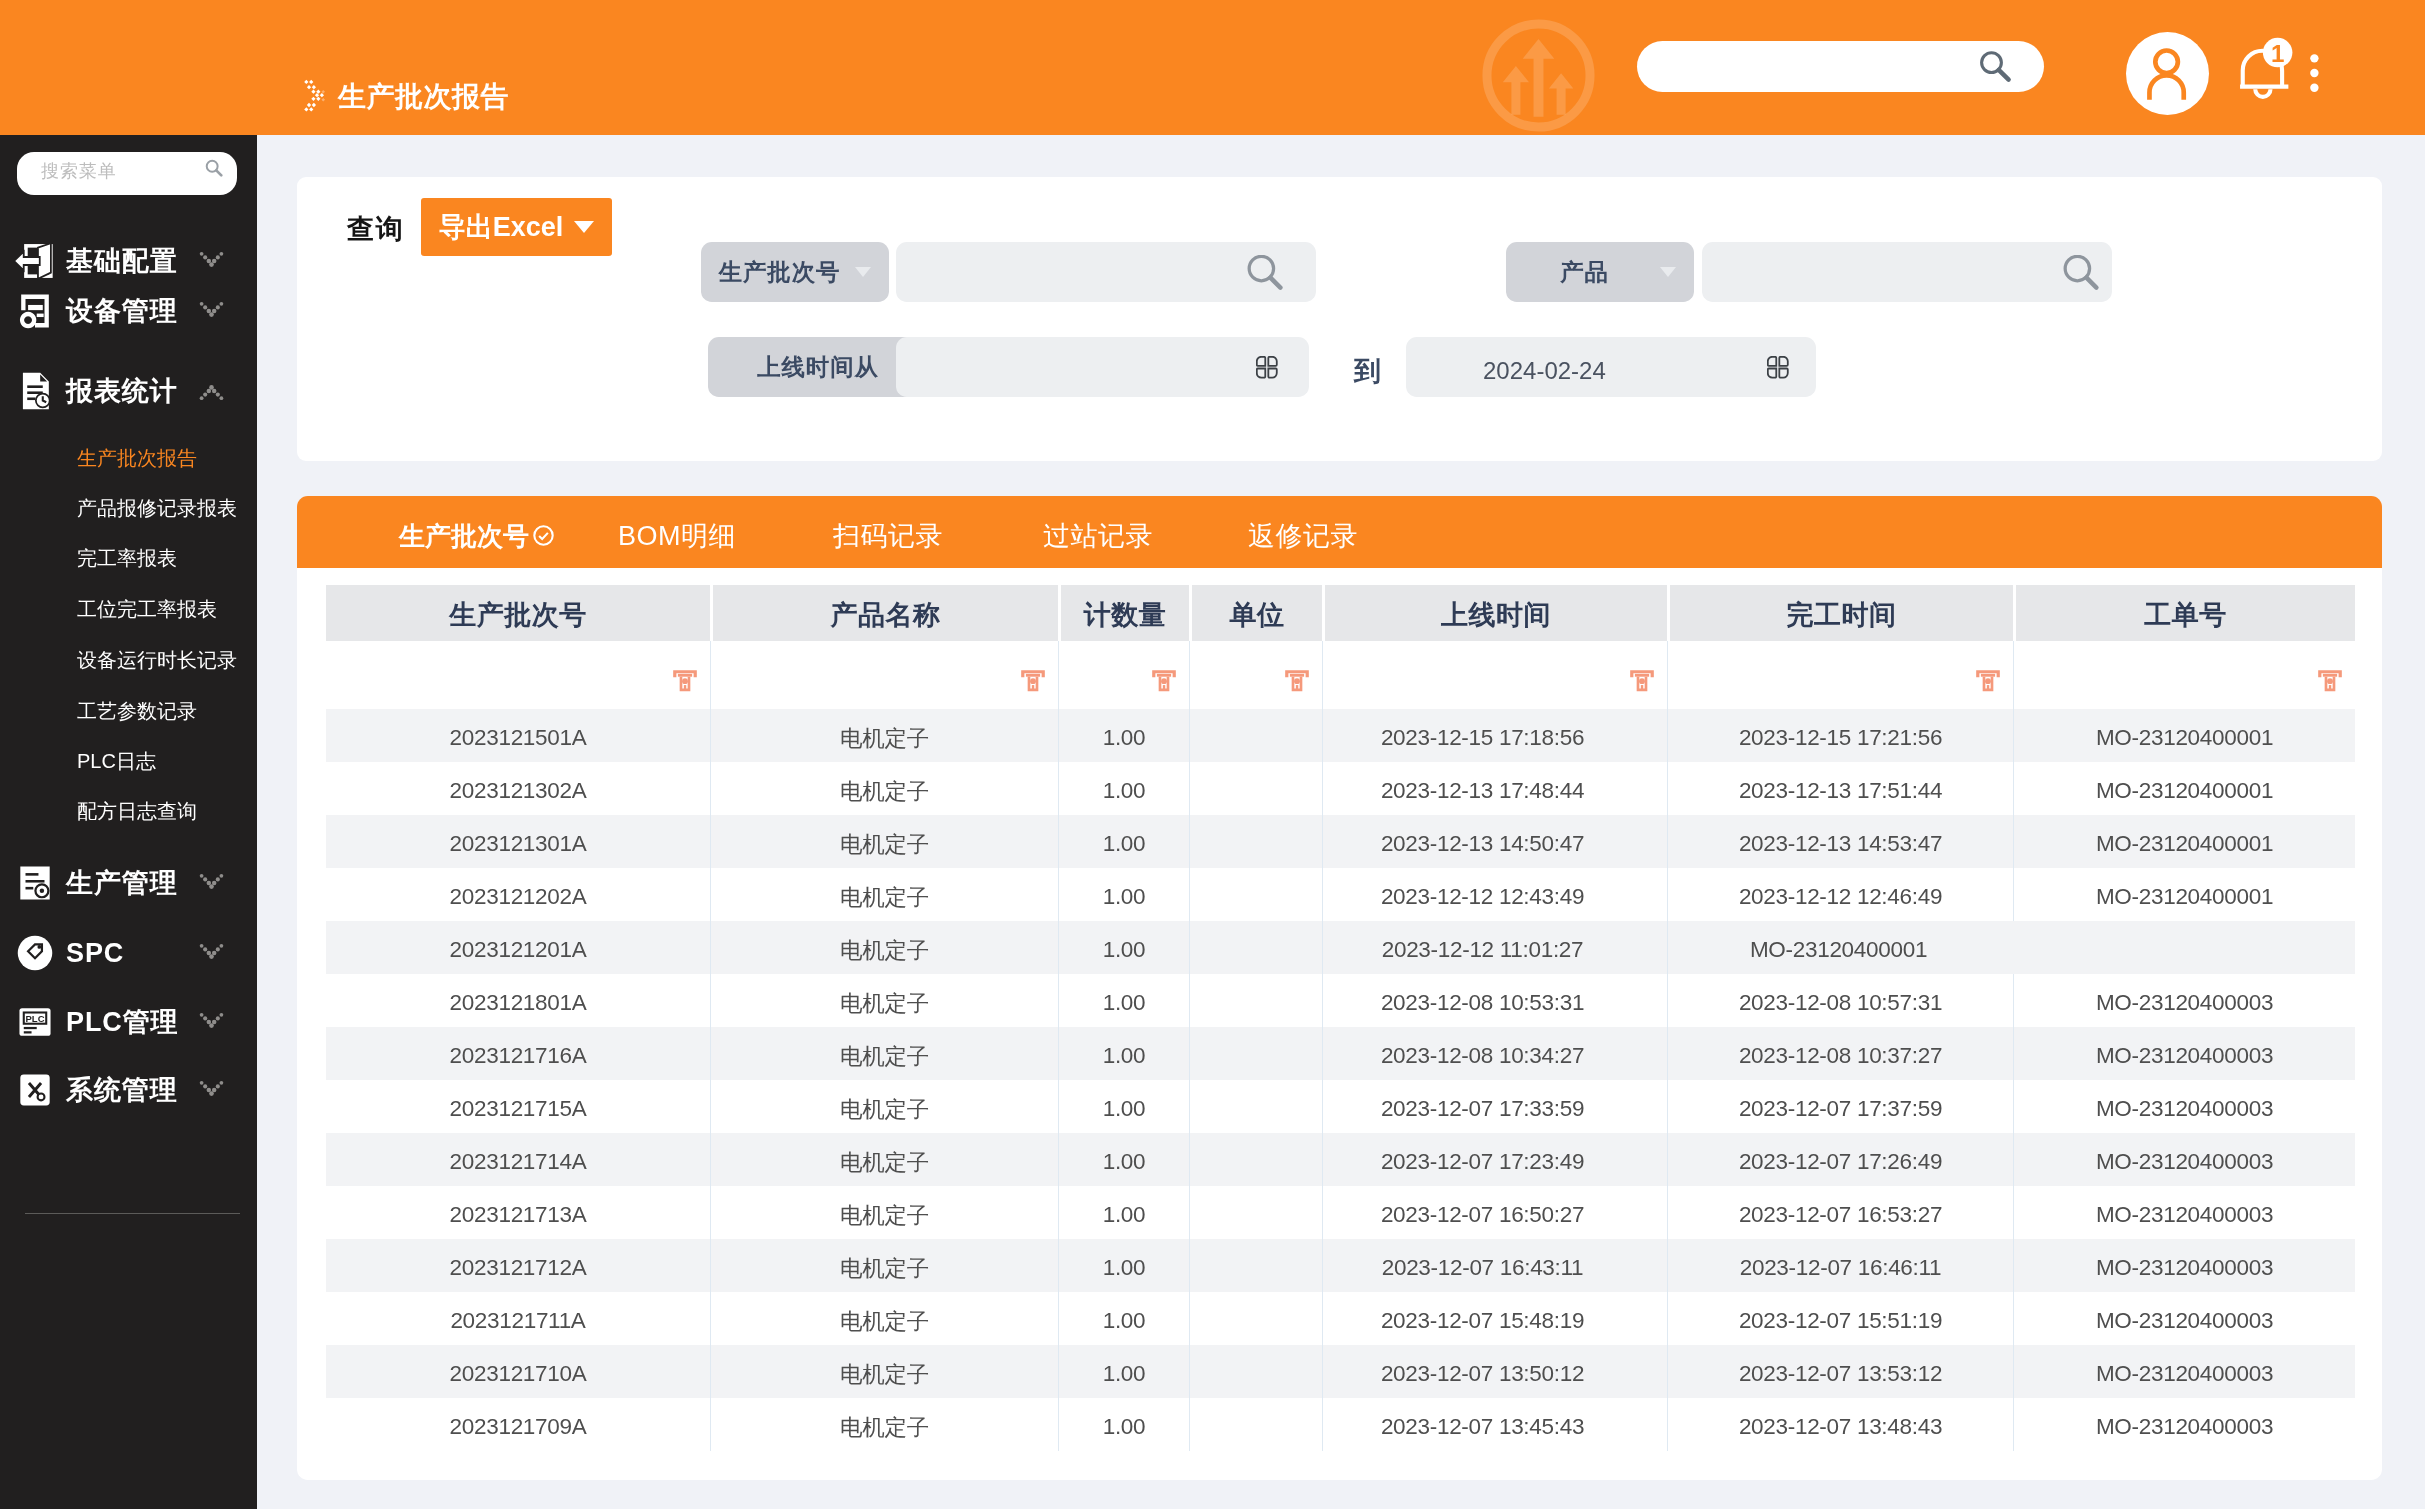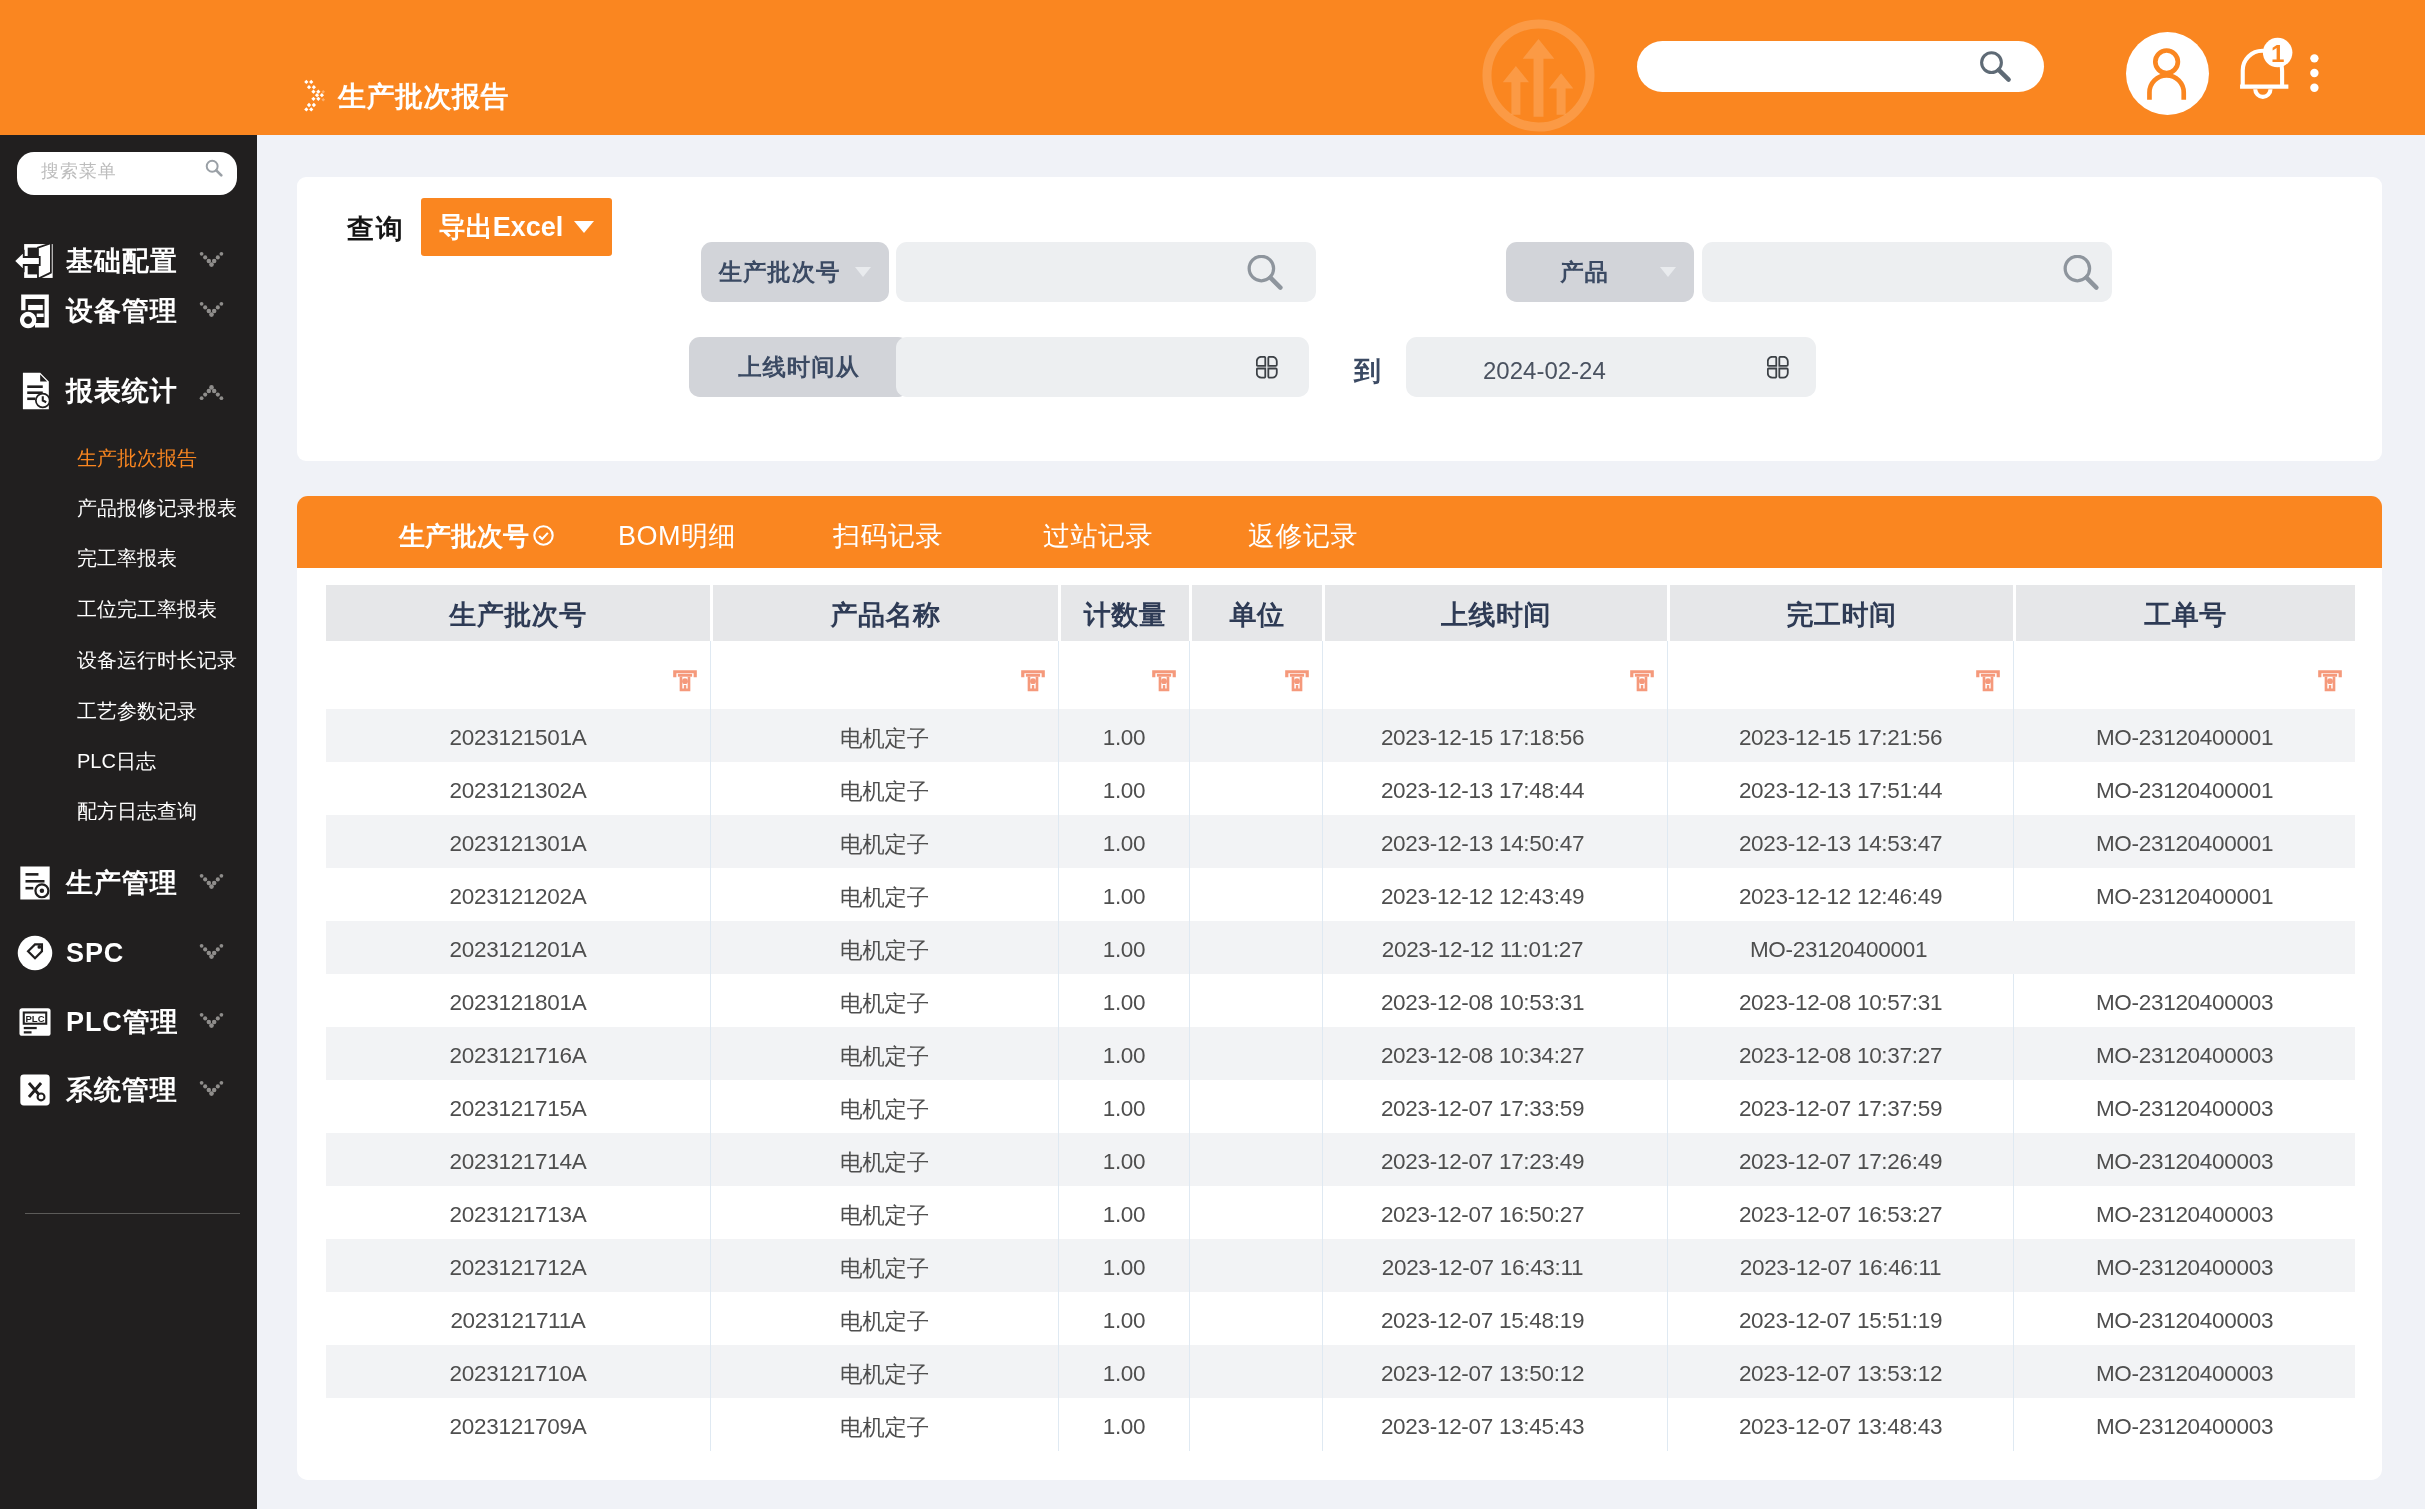--- a/index.html
+++ b/index.html
@@ -297,21 +297,21 @@
       <line x1="27" y1="25" x2="38" y2="36" stroke="#8e959d" stroke-width="5" stroke-linecap="round"></line>
     </svg>
   </div>
   <div class="chip wt" style="left:1209px;top:65px;width:188px;">产品<span class="tri"></span></div>
   <div class="finput" style="left:1405px;top:65px;width:410px;">
     <svg class="abs" style="right:11.7px;top:12.6px;" width="38" height="38" viewBox="0 0 42 42">
       <circle cx="17" cy="15" r="13.5" fill="none" stroke="#8e959d" stroke-width="3.6"></circle>
       <line x1="27" y1="25" x2="38" y2="36" stroke="#8e959d" stroke-width="5" stroke-linecap="round"></line>
     </svg>
   </div>
-  <div class="chip" style="left:392px;top:160px;width:220px;">上线时间从</div>
+  <div class="chip" style="left:411px;top:160px;width:220px;">上线时间从</div>
   <div class="finput" style="left:599px;top:160px;width:413px;">
     <svg class="abs" style="right:31.5px;top:19px;" width="21.6" height="22.5" viewBox="0 0 24 25">
       <g fill="none" stroke="#3c4146" stroke-width="2">
         <path d="M0.9 5.9 A5 5 0 0 1 5.9 0.9 H9.1 A1.2 1.2 0 0 1 10.3 2.1 V11.0 H2.1 A1.2 1.2 0 0 1 0.9 9.8 Z"></path>
         <path d="M13.7 2.1 A1.2 1.2 0 0 1 14.9 0.9 H18.1 A5 5 0 0 1 23.1 5.9 V9.8 A1.2 1.2 0 0 1 21.9 11.0 H13.7 Z"></path>
         <path d="M0.9 15.1 A1.2 1.2 0 0 1 2.1 13.9 H10.3 V22.8 A1.2 1.2 0 0 1 9.1 24.0 H5.9 A5 5 0 0 1 0.9 19.0 Z"></path>
         <path d="M13.7 13.9 H21.9 A1.2 1.2 0 0 1 23.1 15.1 V19.0 A5 5 0 0 1 18.1 24.0 H14.9 A1.2 1.2 0 0 1 13.7 22.8 Z"></path>
       </g>
     </svg>
   </div>

